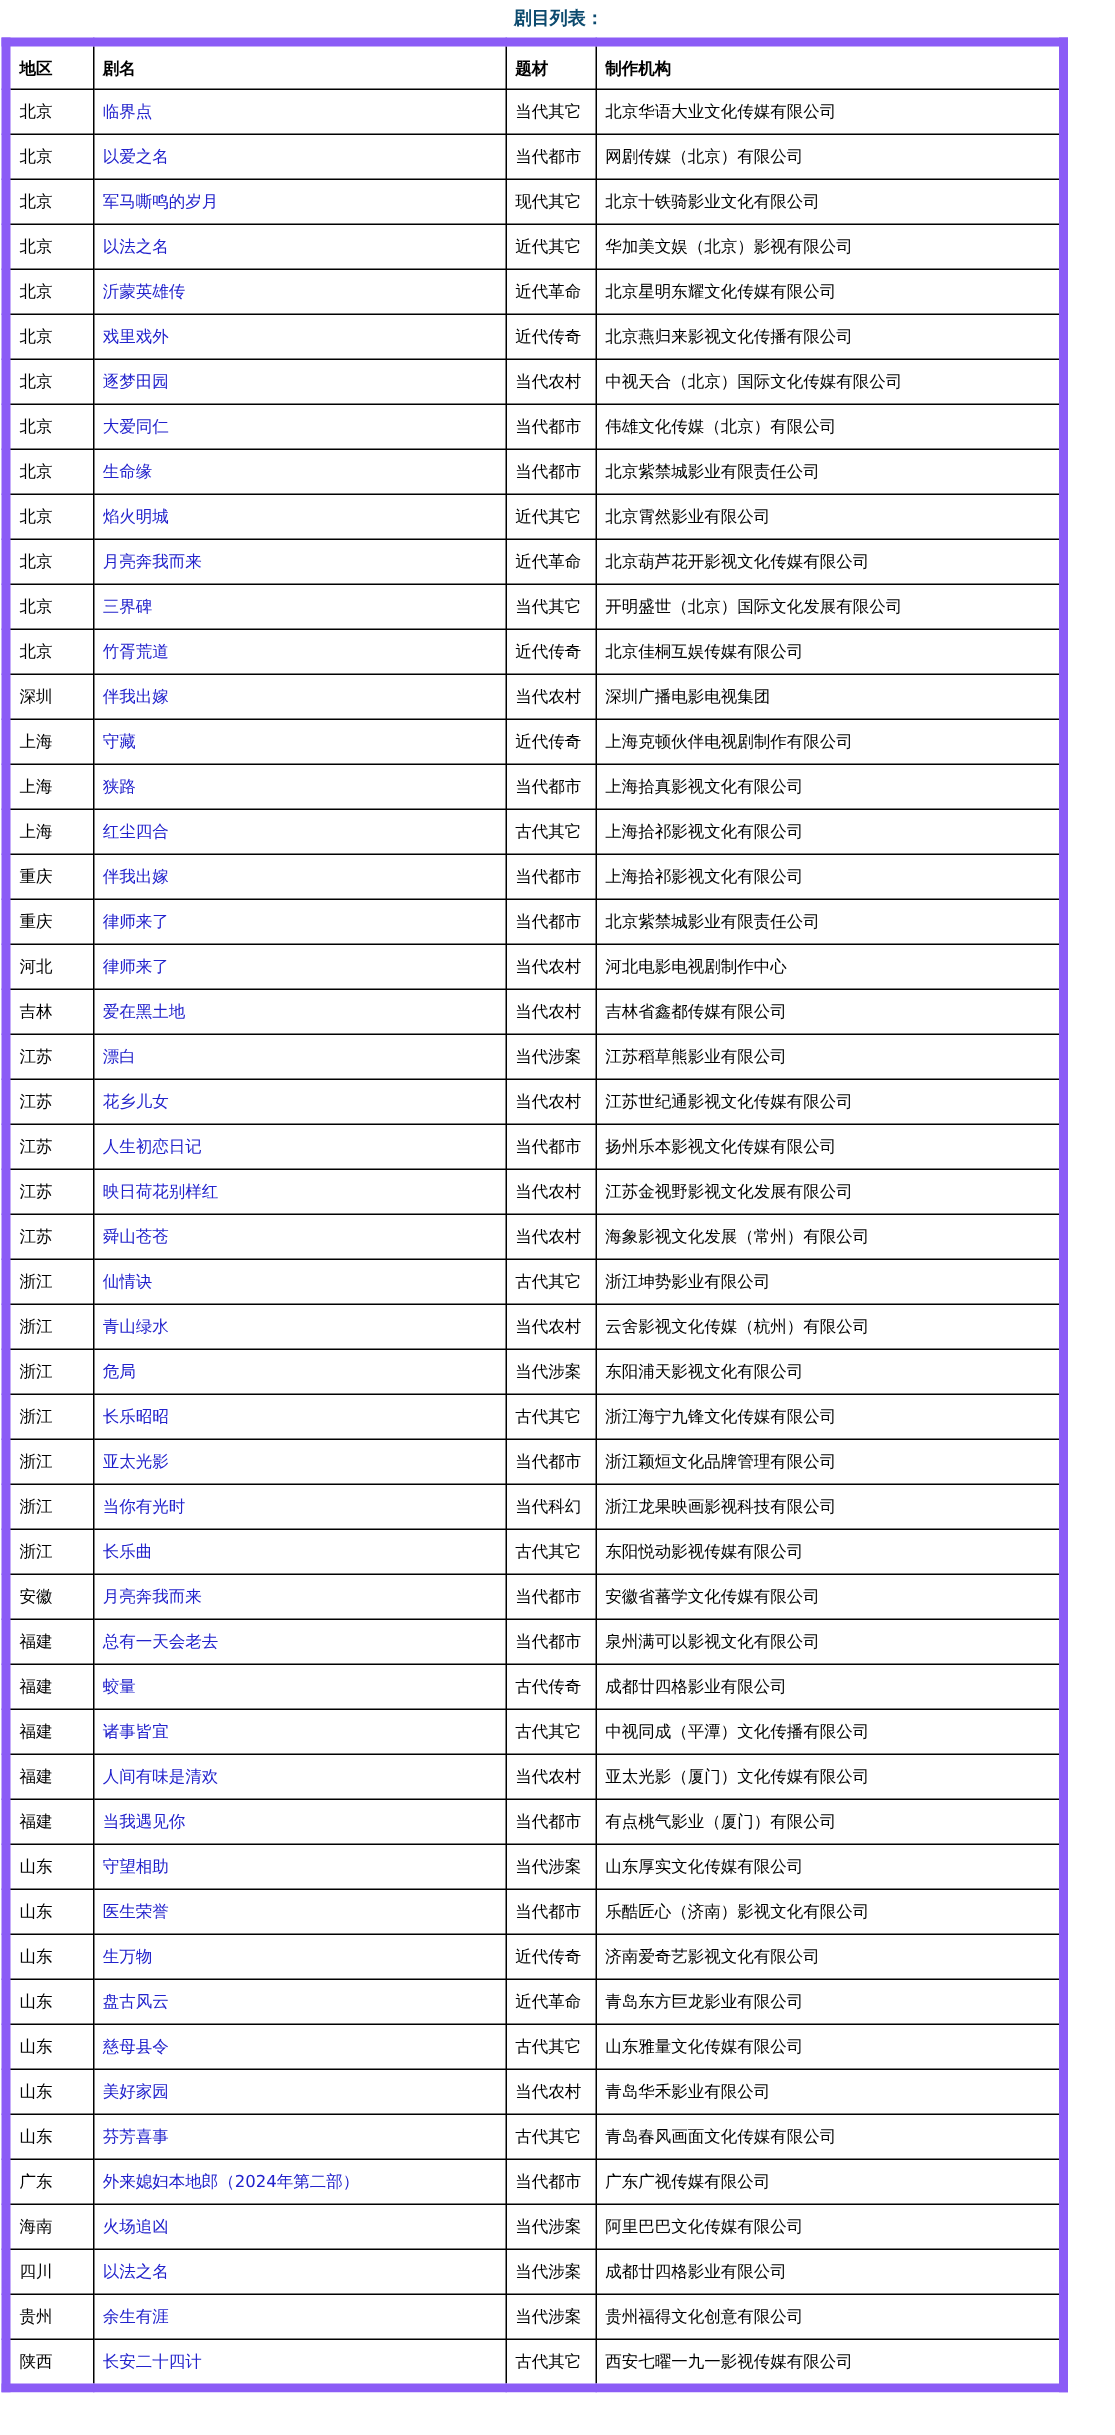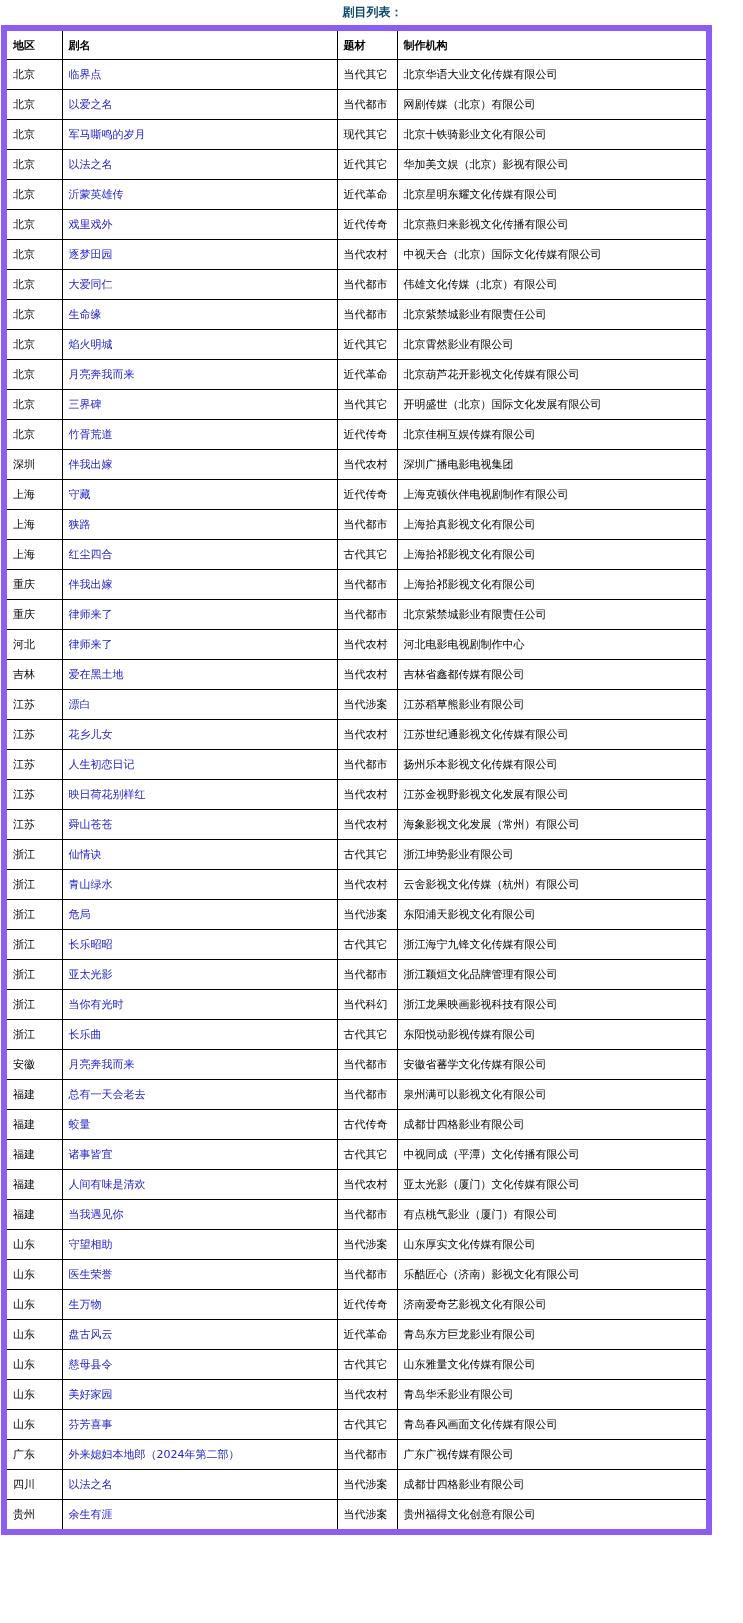--- a/index.html
+++ b/index.html
@@ -363,27 +363,39 @@
           <td class="genre-cell">古代其它</td>
           <td class="company-cell">青岛春风画面文化传媒有限公司</td>
         </tr>
         <tr>
           <td class="region-cell">广东</td>
           <td class="title-cell"><a class="title-link">外来媳妇本地郎（2024年第二部）</a></td>
           <td class="genre-cell">当代都市</td>
           <td class="company-cell">广东广视传媒有限公司</td>
         </tr>
         <tr>
+          <td class="region-cell">海南</td>
+          <td class="title-cell"><a class="title-link">火场追凶</a></td>
+          <td class="genre-cell">当代涉案</td>
+          <td class="company-cell">阿里巴巴文化传媒有限公司</td>
+        </tr>
+        <tr>
           <td class="region-cell">四川</td>
           <td class="title-cell"><a class="title-link">以法之名</a></td>
           <td class="genre-cell">当代涉案</td>
           <td class="company-cell">成都廿四格影业有限公司</td>
         </tr>
         <tr>
           <td class="region-cell">贵州</td>
           <td class="title-cell"><a class="title-link">余生有涯</a></td>
           <td class="genre-cell">当代涉案</td>
           <td class="company-cell">贵州福得文化创意有限公司</td>
         </tr>
+        <tr>
+          <td class="region-cell">陕西</td>
+          <td class="title-cell"><a class="title-link">长安二十四计</a></td>
+          <td class="genre-cell">古代其它</td>
+          <td class="company-cell">西安七曜一九一影视传媒有限公司</td>
+        </tr>
       </tbody>
   </table>
 
 </div>
 
 </body></html>

